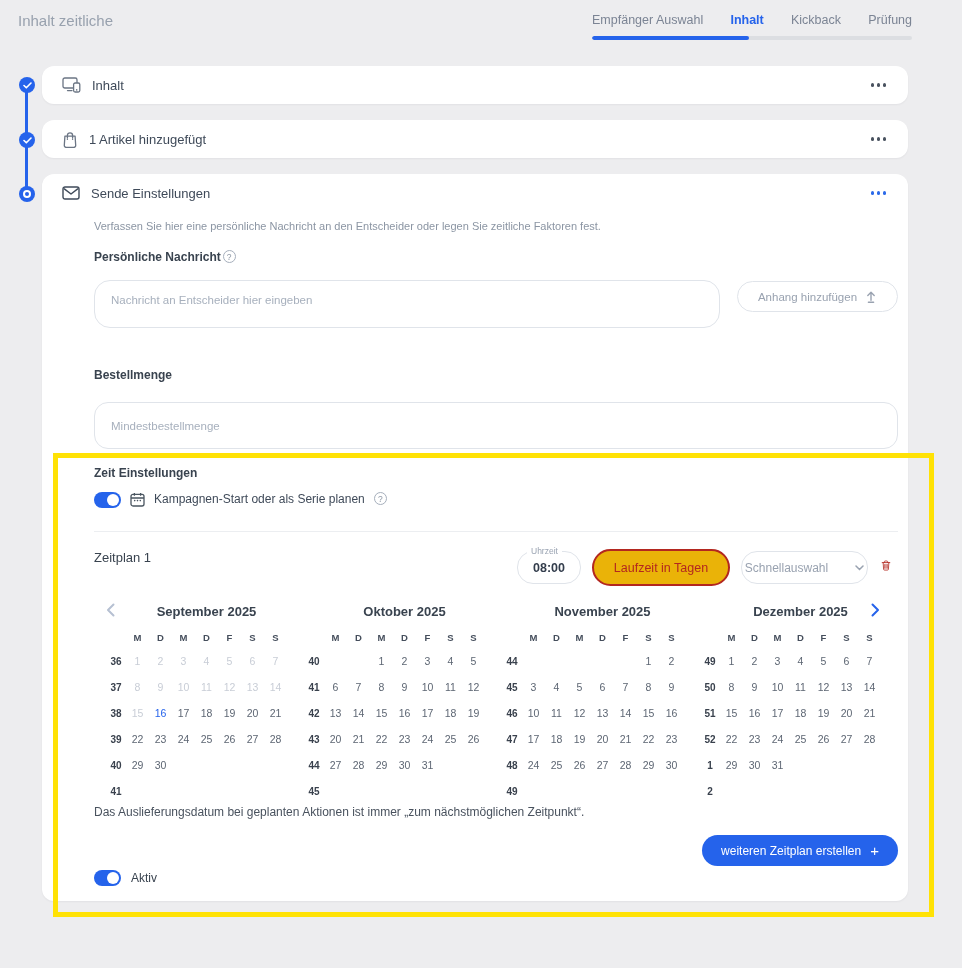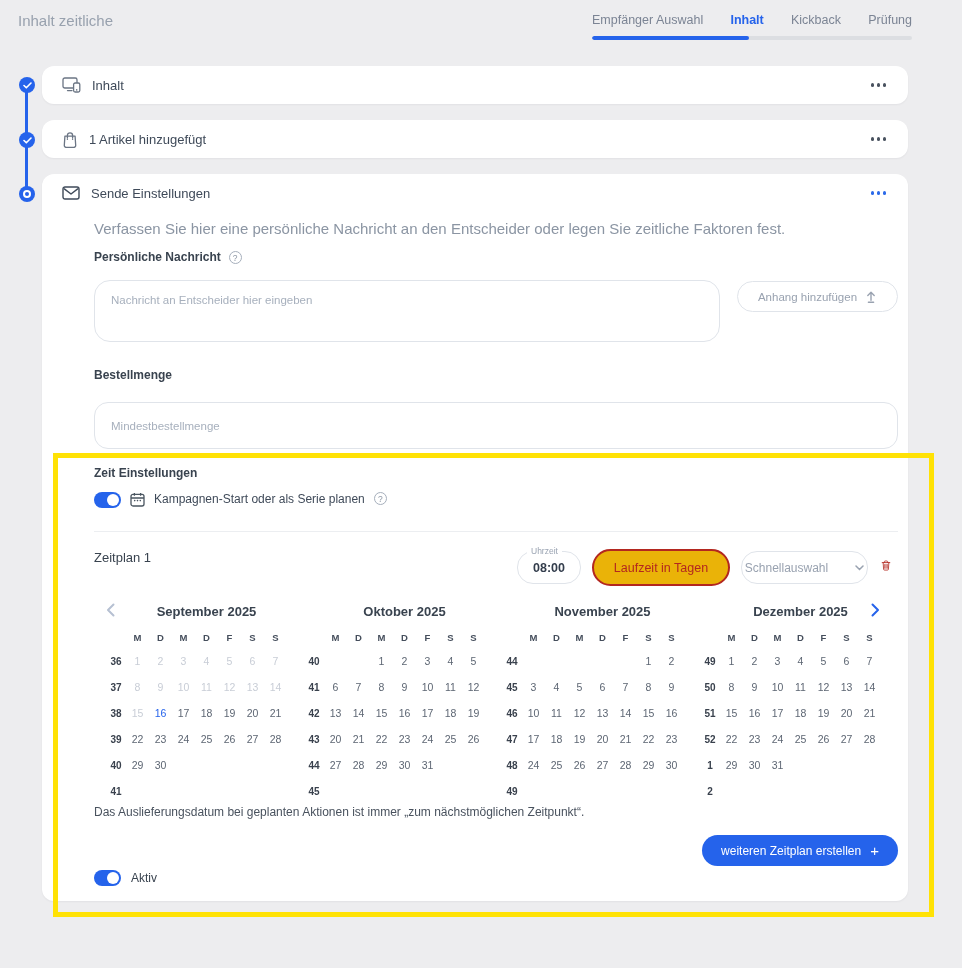--- a/index.html
+++ b/index.html
@@ -30,26 +30,26 @@
   .card { position:absolute; left:42px; width:866px; background:#fff; border-radius:12px;
           box-shadow:0 1px 2px rgba(16,24,40,.05); }
   .card-head { position:absolute; left:0; top:0; right:0; height:38px; display:flex; align-items:center; padding:0 22px 0 20px; }
   .card-head .ttl { font-size:13px; color:#3f4a59; margin-left:11px; flex:1; }
   .menu-dots { display:flex; gap:2.5px; cursor:pointer; }
   .menu-dots i { width:3.5px; height:3.5px; border-radius:50%; background:currentColor; display:block; }
   .dots-gray { color:#49525f; } .dots-blue { color:#2b6ae9; }
 
   
   .abs { position:absolute; }
-  .desc { left:52px; top:46px; font-size:15px; color:#8b95a3; }
-  .fld-label { font-size:12px; font-weight:700; color:#39434f; display:flex; gap:8px; align-items:flex-end; }
+  .desc { left:52px; top:46px; font-size:11px; color:#8b95a3; }
+  .fld-label { font-size:12px; font-weight:700; color:#39434f; display:flex; gap:2px; align-items:flex-start; }
   .help { width:13px; height:13px; border:1.2px solid #a6afbc; border-radius:50%; color:#8b95a3;
           font-size:8.5px; font-weight:400; display:inline-flex; align-items:center; justify-content:center; }
   .pm-label { left:52px; top:76px; }
-  .msg-area { left:52px; top:106px; width:626px; height:62px; }
+  .msg-area { left:52px; top:106px; width:626px; height:48px; }
   textarea, input[type=text] {
     width:100%; height:100%; border:1.4px solid #e0e4ea; border-radius:16px; padding:13px 16px;
     font-family:"Liberation Sans",sans-serif; font-size:11.5px; color:#3f4a59; resize:none; outline:none; background:#fff;
   }
   ::placeholder { color:#a7b0bd; opacity:1; }
   .attach-btn { left:695px; top:107px; width:161px; height:31px; border:1.4px solid #e0e4ea; border-radius:16px;
                 display:flex; align-items:center; justify-content:center; gap:8px; font-size:11.5px; color:#99a2b0;
                 background:#fff; cursor:pointer; }
   .bm-label { left:52px; top:194px; }
   .bm-input { left:52px; top:228px; width:804px; height:47px; }

